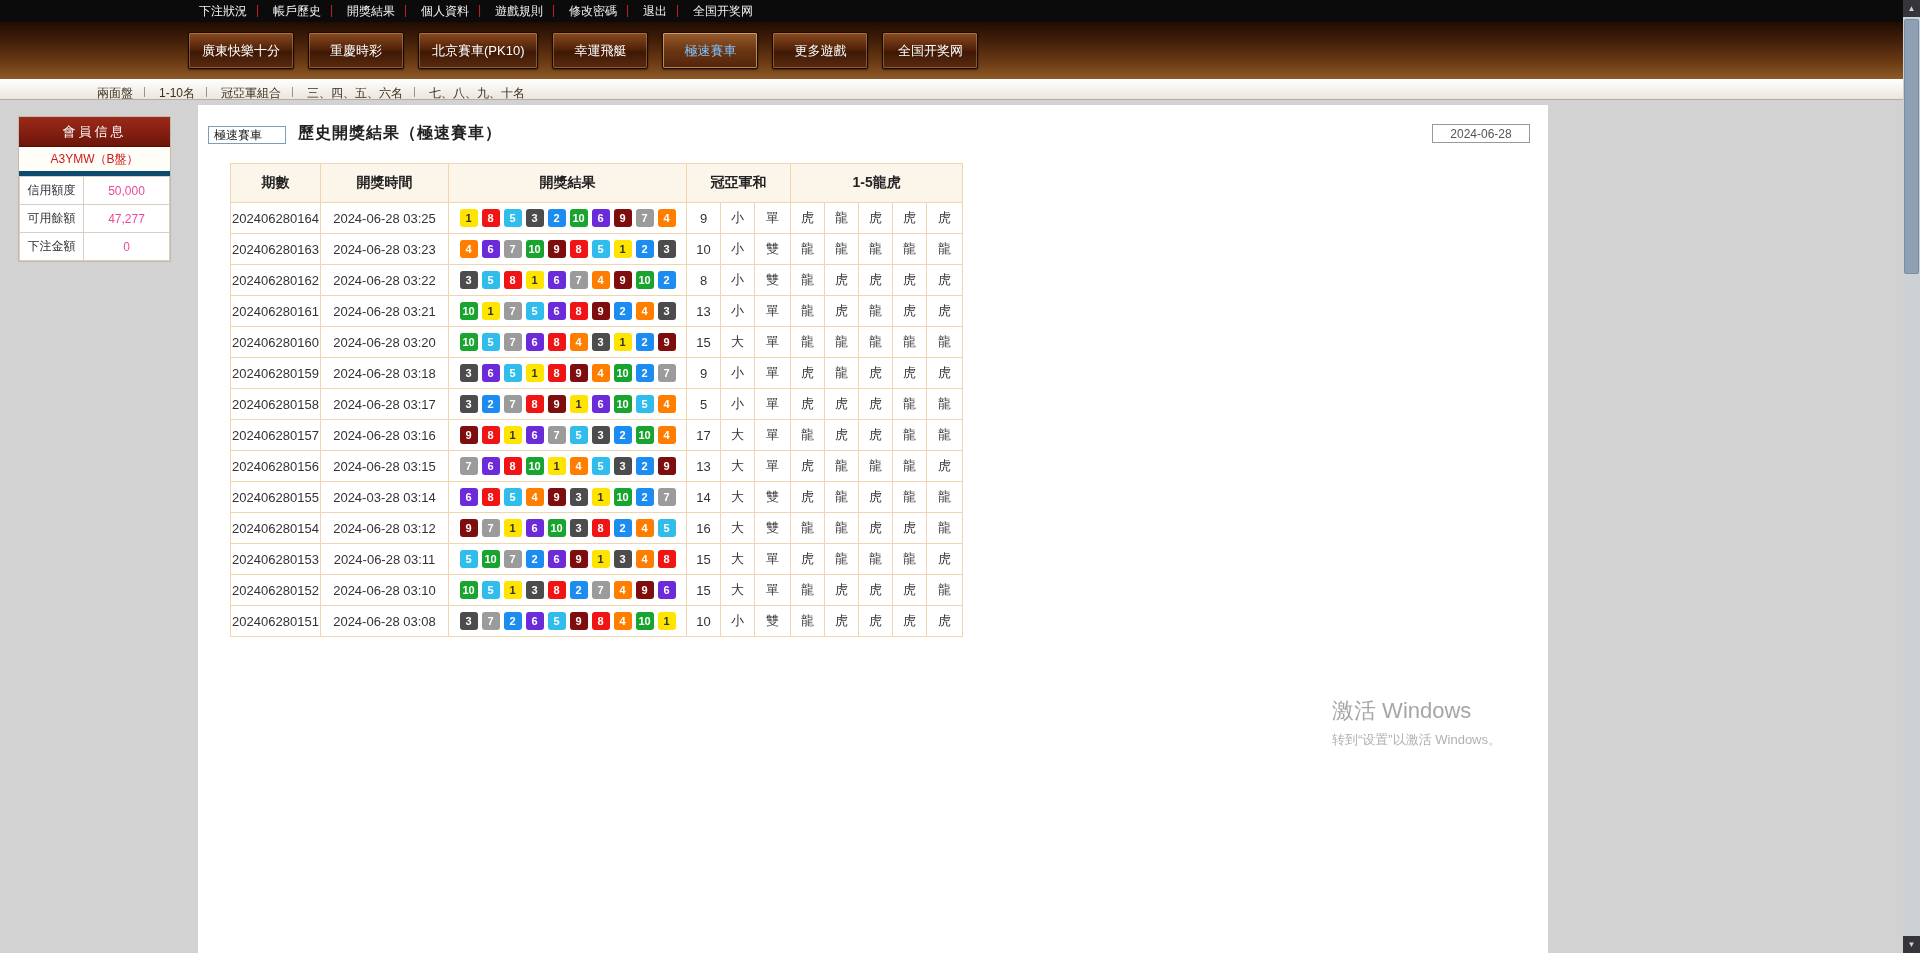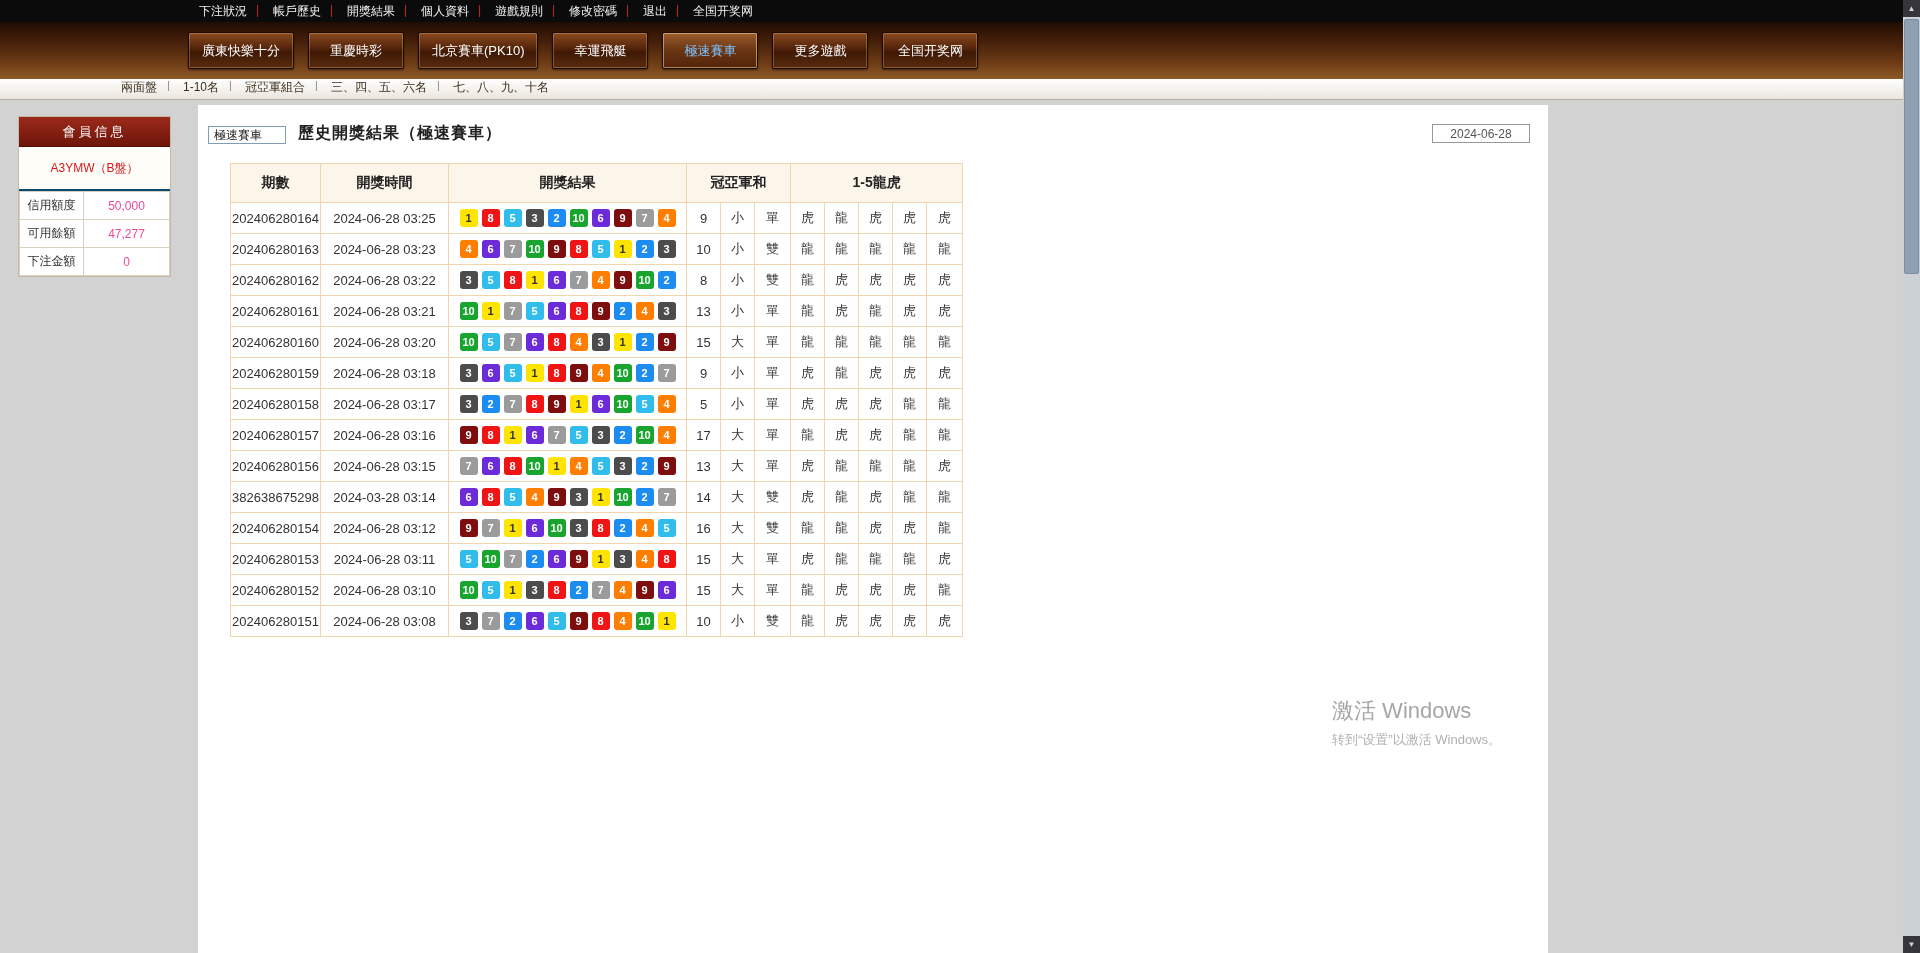--- a/index.html
+++ b/index.html
@@ -29,34 +29,34 @@
     font-size:13px; color:#ffffff; cursor:pointer; border-radius:2px;
     background:linear-gradient(180deg,#8a4a1e 0%,#53230a 45%,#3f1804 55%,#5a2c10 100%);
     border:1px solid #190a02;
     box-shadow:inset 0 0 0 1px rgba(230,180,120,.35), 0 1px 2px rgba(0,0,0,.5); }
   .tab.active { background:linear-gradient(180deg,#9a5c2c 0%,#693512 50%,#54240a 100%);
     color:#7ec2ff; box-shadow:inset 0 0 0 1px rgba(255,215,150,.55), 0 1px 2px rgba(0,0,0,.5); }
 
   
   .subnav-bar { position:absolute; top:79px; left:0; width:100%; height:21px;
     background:linear-gradient(180deg,#ffffff,#ebe6dd); border-bottom:1px solid #b5ada0; }
-  .subnav { list-style:none; margin:0; padding:0 0 0 108px; height:28px; display:flex; align-items:flex-start; }
+  .subnav { list-style:none; margin:0; padding:0 0 0 84px; height:28px; display:flex; align-items:center; }
   .subnav li { font-size:12px; color:#3d2f1d; padding:0 13px; position:relative; cursor:pointer; white-space:nowrap; }
   .subnav li + li::before { content:"|"; color:#8a8a8a; position:absolute; left:-3px; font-size:11px; }
 
   
   .page { position:absolute; top:100px; left:0; right:0; bottom:0; background:#d2d2d2; }
 
   
   .sidebar { position:absolute; left:18px; top:16px; width:153px; background:#ffffff; border:1px solid #c4baa8; }
   .sidebar-head { height:30px; display:flex; align-items:center; justify-content:center;
     background:linear-gradient(180deg,#9c2a1a,#6d150a); color:#fff; font-size:13px; letter-spacing:3px;
     border-bottom:1px solid #560d05; }
-  .sidebar-account { height:44px; display:flex; align-items:center; justify-content:center;
-    color:#d01818; font-size:12px; background:#fffdf8; border-bottom:2px solid #0c4a6e; }
+  .sidebar-account { height:29px; display:flex; align-items:center; justify-content:center;
+    color:#d01818; font-size:12px; background:#fffdf8; border-bottom:5px solid #0c4a6e; }
   .sidebar-table { width:100%; border-collapse:collapse; }
   .sidebar-table td { border:1px solid #d9d0c1; height:28px; font-size:12px; text-align:center; }
   .sb-label { width:64px; color:#333; }
   .sb-value { color:#ec4899; }
 
   
   .panel { position:absolute; left:198px; top:5px; width:1350px; bottom:0; background:#ffffff; }
   .game-select { position:absolute; left:10px; top:21px; width:78px; height:18px; border:1px solid #7f9db9;
     background:#fff; font-size:12px; color:#222; display:flex; align-items:center; padding:0 5px; cursor:pointer; }
   .page-title { position:absolute; left:100px; top:18px; font-size:16px; font-weight:bold; color:#222; letter-spacing:1px; }
@@ -291,21 +291,21 @@
             <td class="c-sum t-dark">13</td>
             <td class="c-size t-red">大</td>
             <td class="c-parity t-dark">單</td>
             <td class="c-dt t-tiger">虎</td>
             <td class="c-dt t-dragon">龍</td>
             <td class="c-dt t-dragon">龍</td>
             <td class="c-dt t-dragon">龍</td>
             <td class="c-dt t-tiger">虎</td>
           </tr>
           <tr>
-            <td class="c-period">382638675298</td>
+            <td class="c-period">202406280155</td>
             <td class="c-time">2024-03-28 03:14</td>
             <td class="c-result"><span class="ball" style="background: rgb(108, 43, 217); color: rgb(255, 255, 255);">6</span><span class="ball" style="background: rgb(240, 20, 20); color: rgb(255, 255, 255);">8</span><span class="ball" style="background: rgb(49, 189, 236); color: rgb(255, 255, 255);">5</span><span class="ball" style="background: rgb(255, 126, 0); color: rgb(255, 255, 255);">4</span><span class="ball" style="background: rgb(126, 13, 13); color: rgb(255, 255, 255);">9</span><span class="ball" style="background: rgb(76, 76, 76); color: rgb(255, 255, 255);">3</span><span class="ball" style="background: rgb(255, 228, 0); color: rgb(51, 51, 51);">1</span><span class="ball" style="background: rgb(24, 164, 46); color: rgb(255, 255, 255);">10</span><span class="ball" style="background: rgb(28, 140, 240); color: rgb(255, 255, 255);">2</span><span class="ball" style="background: rgb(155, 155, 155); color: rgb(255, 255, 255);">7</span></td>
             <td class="c-sum t-dark">14</td>
             <td class="c-size t-red">大</td>
             <td class="c-parity t-red">雙</td>
             <td class="c-dt t-tiger">虎</td>
             <td class="c-dt t-dragon">龍</td>
             <td class="c-dt t-tiger">虎</td>
             <td class="c-dt t-dragon">龍</td>
             <td class="c-dt t-dragon">龍</td>

